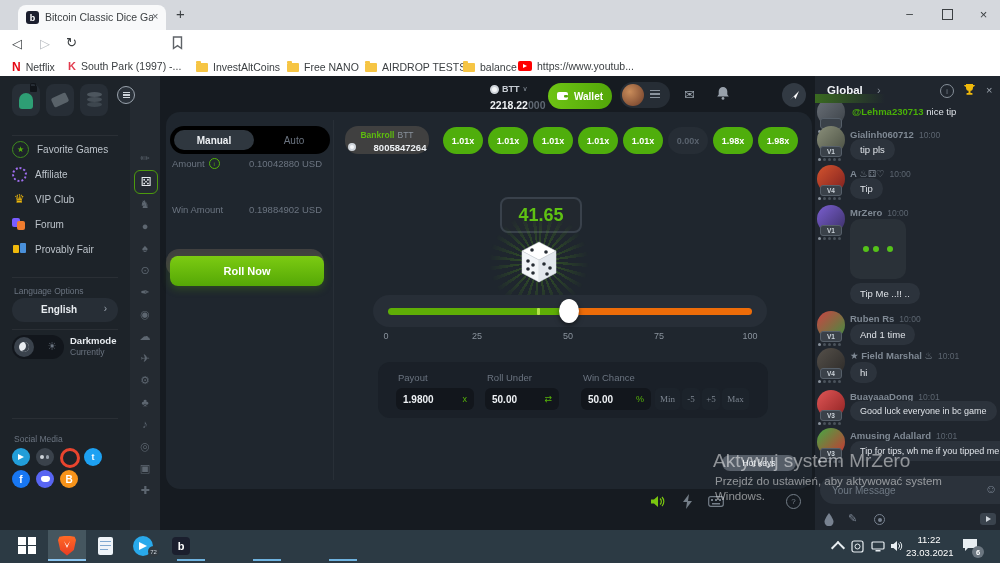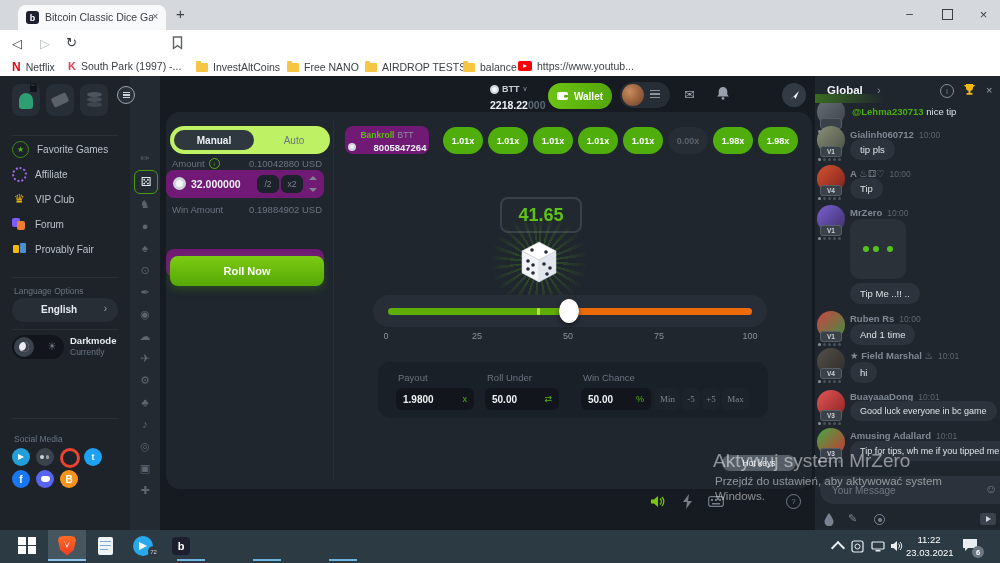--- a/index.html
+++ b/index.html
@@ -30,21 +30,21 @@
   #mainarea{left:160px;top:0;width:655px;height:454px;background:#161b21;}
   #chatpanel{left:815px;top:0;width:185px;height:454px;background:#20262e;}
   .menulabel{font-size:10px;color:#bcc3ca;}
   .smallcap{font-size:8.5px;color:#6b7480;}
   .divider{height:1px;background:rgba(255,255,255,0.06);}
   .tile{width:28px;height:32px;background:#272e36;border-radius:8px;}
   .si{width:30px;text-align:center;font-size:11px;color:#5d6670;}
 
   
   #gamepanel{left:6px;top:36px;width:646px;height:377px;background:#1f262e;border-radius:14px;}
-  .inputbg{background:#701a75;border-radius:8px;}
+  .inputbg{background:#404040;border-radius:13px;}
   .lbl{font-size:9.5px;color:#6b7480;}
   .val{font-size:10.5px;color:#eef1f4;font-weight:bold;}
   .coin{width:13px;height:13px;border-radius:50%;background:#f4f6f8;border:3px solid #cfd5db;box-sizing:border-box;}
   .minibtn{background:#1b222a;border-radius:6px;font-size:8.5px;color:#7c8590;display:flex;align-items:center;justify-content:center;}
   .mult{width:40px;height:27px;border-radius:14px;background:#4fae0c;color:#fff;font-size:9px;font-weight:bold;display:flex;align-items:center;justify-content:center;}
   .mult.off{background:#262d35;color:#5a636e;}
   #rollbtn{background:linear-gradient(180deg,#7ccb12,#55a806);border-radius:8px;color:#fff;
     font-size:11px;font-weight:bold;box-shadow:0 3px 8px rgba(90,180,10,.25);}
   #resultbox{border:2px solid #39414b;background:#22282f;border-radius:8px;color:#5fc213;font-size:18px;font-weight:bold;}
   #rays{background:repeating-conic-gradient(rgba(101,196,22,.22) 0deg 5deg,transparent 5deg 13deg);
@@ -326,41 +326,31 @@
         </svg>
       <div class="a ctr" style="left:622px;top:7px;width:24px;height:24px;background:#323a43;border-radius:50%;">
         <svg width="11" height="11" viewBox="0 0 11 11">
             <path d="M1 10L10 1 6.5 9 5 6.5 1 10z" fill="#fff"></path>
           </svg>
       </div>
 
       <div class="a" id="gamepanel">
         <div class="a" style="left:167px;top:8px;width:1px;height:360px;background:rgba(255,255,255,0.045);"></div>
 
-        <div class="a" style="left:4px;top:14px;width:160px;height:28px;background:#bef264;border-radius:18px;">
+        <div class="a" style="left:4px;top:14px;width:160px;height:28px;background:#000000;border-radius:18px;">
           <div class="a ctr" style="left:4px;top:4px;width:80px;height:20px;background:#2f373f;border-radius:14px;font-size:10px;font-weight:bold;color:#eef1f4;">Manual</div>
           <div class="a ctr" style="left:96px;top:4px;width:56px;height:20px;font-size:10px;color:#6b7480;">Auto</div>
         </div>
 
         <div class="a row" style="left:6px;top:46px;gap:4px;">
           <span class="lbl">Amount</span>
           <span class="ctr" style="width:9px;height:9px;border:1px solid #55b309;border-radius:50%;font-size:6px;color:#55b309;">i</span>
         </div>
         <div class="a lbl" style="left:14px;top:46px;width:142px;text-align:right;">0.10042880 USD</div>
 
-        <div class="a inputbg" style="left:0;top:58px;width:158px;height:28px;">
-          <span class="coin a" style="left:7px;top:7px;"></span>
-          <span class="a val" style="left:25px;top:8px;">32.000000</span>
-          <div class="a minibtn" style="left:91px;top:5px;width:22px;height:18px;">/2</div>
-          <div class="a minibtn" style="left:115px;top:5px;width:22px;height:18px;">x2</div>
-          <div class="a" style="left:141px;top:4px;width:12px;height:20px;">
-            <span style="position:absolute;left:2px;top:2px;width:0;height:0;border-left:4px solid transparent;border-right:4px solid transparent;border-bottom:4px solid #7c8590;"></span>
-            <span style="position:absolute;left:2px;bottom:2px;width:0;height:0;border-left:4px solid transparent;border-right:4px solid transparent;border-top:4px solid #7c8590;"></span>
-          </div>
-        </div>
 
         <div class="a lbl" style="left:6px;top:92px;">Win Amount</div>
         <div class="a lbl" style="left:14px;top:92px;width:142px;text-align:right;">0.19884902 USD</div>
         <div class="a inputbg" style="left:0;top:103px;width:158px;height:28px;margin-top:34px;">
           <span class="coin a" style="left:7px;top:7px;"></span>
           <span class="a val" style="left:25px;top:8px;">63.360000</span>
         </div>
 
         <div class="a ctr" style="left:4px;top:144px;width:154px;height:30px;" id="rollbtn">Roll Now</div>
 

